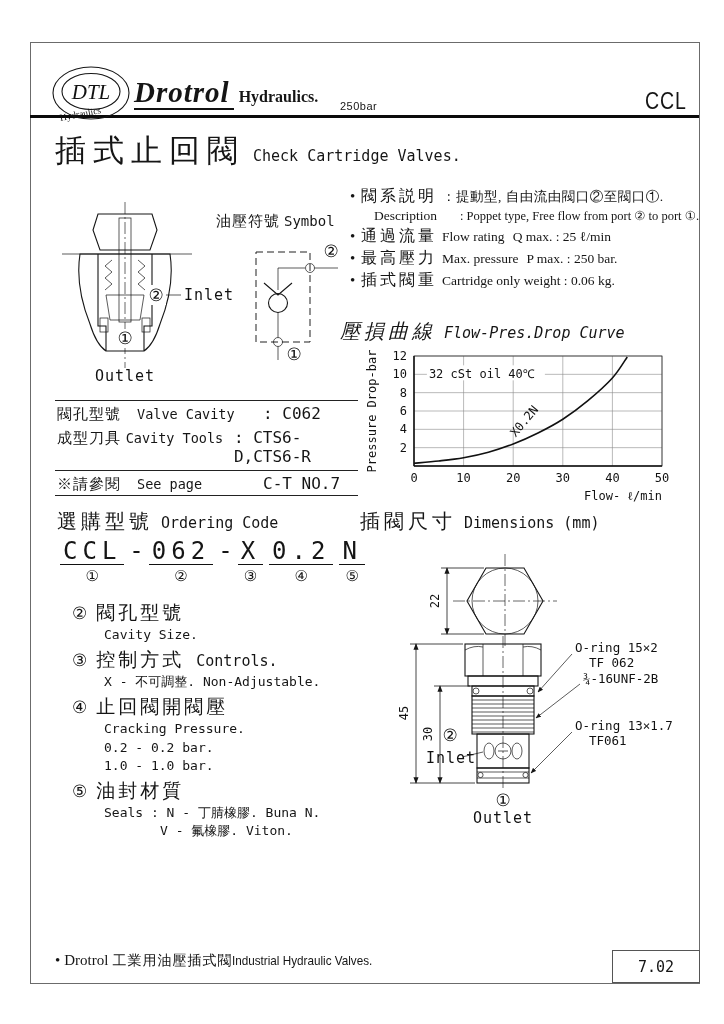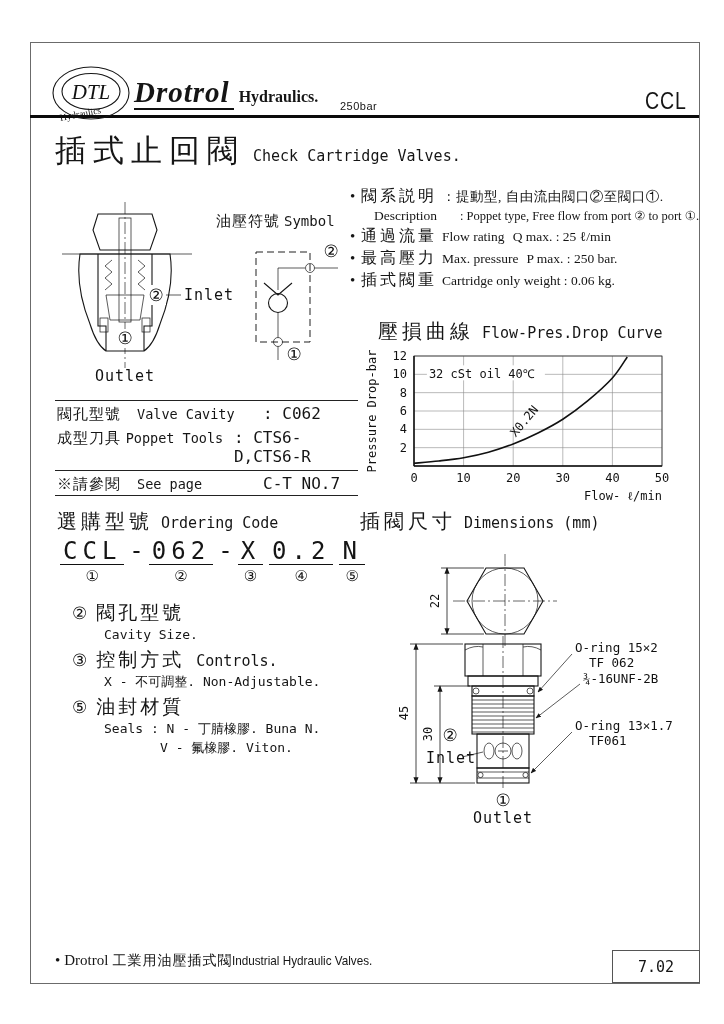--- a/index.html
+++ b/index.html
@@ -21,21 +21,21 @@
 
   
   .title{left:55px;top:130px;white-space:nowrap;}
   .title .zh{font-size:31px;letter-spacing:7px;}
   .title .en{font-family:"DejaVu Sans Mono",monospace;font-size:15px;margin-left:4px;}
 
   
   .sec-head{white-space:nowrap;}
   .sec-head .zh{font-size:20px;letter-spacing:4px;}
   .sec-head .en{font-family:"DejaVu Sans Mono",monospace;font-size:15px;margin-left:4px;}
-  .chart-head{left:378px;top:318px;}
+  .chart-head{left:340px;top:318px;font-style:italic;}
   .dims-head{left:360px;top:508px;}
   .ordering-head{left:57px;top:508px;}
 
   
   .specs{left:350px;top:186px;width:352px;}
   .spec-row{display:flex;align-items:baseline;margin-bottom:1px;white-space:nowrap;}
   .spec-dot{width:11px;font-size:15px;}
   .spec-zh{font-size:16px;letter-spacing:3px;margin-right:5px;}
   .spec-en{font-size:13.5px;margin-right:8px;}
   .spec-val{font-size:13.5px;}
@@ -178,21 +178,21 @@
 </svg>
 
 <div class="abs cavity">
   <div class="c-row">
     <span class="c-zh">閥孔型號</span>
     <span class="c-en">Valve Cavity</span>
     <span class="c-val">: C062</span>
   </div>
   <div class="c-row">
     <span class="c-zh">成型刀具</span>
-    <span class="c-en">Poppet Tools</span>
+    <span class="c-en">Cavity Tools</span>
     <span class="c-val">: CTS6-D,CTS6-R</span>
   </div>
   <div class="c-row c-note">
     <span class="c-zh">※請參閱</span>
     <span class="c-en">See page</span>
     <span class="c-val">C-T NO.7</span>
   </div>
 </div>
 
 <div class="abs specs">
@@ -297,20 +297,28 @@
     <div class="ol-head">
       <span class="ol-num">②</span><span>閥孔型號</span>
     </div>
     <div class="ol-sub">Cavity Size.</div>
   </div>
   <div class="ol-item">
     <div class="ol-head">
       <span class="ol-num">③</span><span>控制方式</span><span class="ol-title-en">Controls.</span>
     </div>
     <div class="ol-sub">X - 不可調整. Non-Adjustable.</div>
+  </div>
+  <div class="ol-item">
+    <div class="ol-head">
+      <span class="ol-num">④</span><span>止回閥開閥壓</span>
+    </div>
+    <div class="ol-sub">Cracking Pressure.</div>
+    <div class="ol-sub">0.2 - 0.2 bar.</div>
+    <div class="ol-sub">1.0 - 1.0 bar.</div>
   </div>
   <div class="ol-item">
     <div class="ol-head">
       <span class="ol-num">⑤</span><span>油封材質</span>
     </div>
     <div class="ol-sub">Seals : N - 丁腈橡膠. Buna N.</div>
     <div class="ol-sub ol-sub-indent">V - 氟橡膠. Viton.</div>
   </div>
 </div>
 

